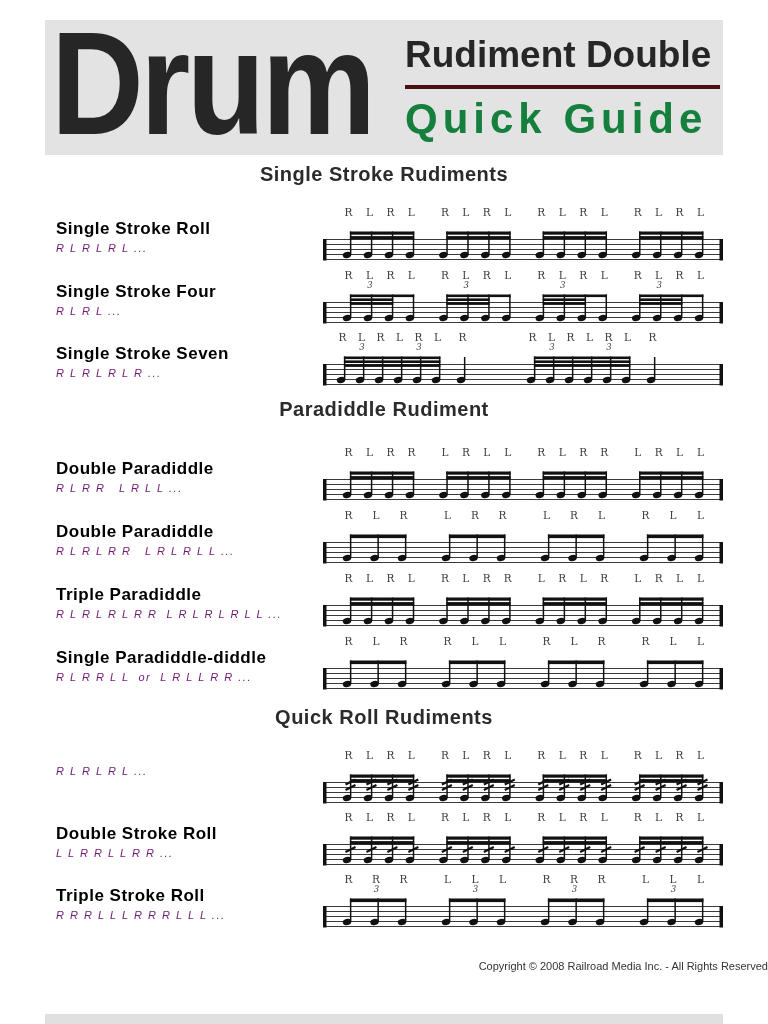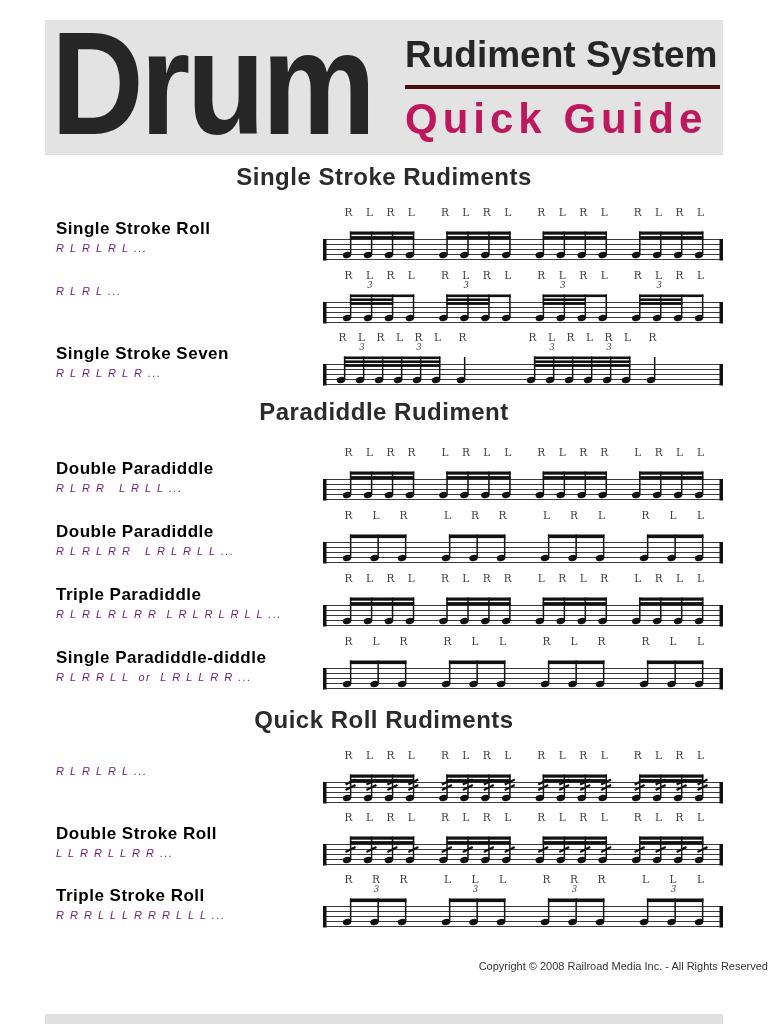--- a/index.html
+++ b/index.html
@@ -17,26 +17,26 @@
     font-size:146px;line-height:100px;font-weight:bold;color:#262626;
     letter-spacing:-4px;transform:scaleX(0.88);transform-origin:0 0;
     white-space:nowrap;
   }
   .header-right{position:absolute;left:360px;top:12px;width:315px;}
   .rudiment-system{
     font-size:37px;font-weight:bold;color:#262626;line-height:1.25;white-space:nowrap;
   }
   .red-rule{height:4px;margin-top:7px;width:315px;}
   .quick-guide{
-    font-size:42px;font-weight:bold;color:#be185d;letter-spacing:5px;
+    font-size:42px;font-weight:bold;color:#15803d;letter-spacing:5px;
     margin-top:6px;white-space:nowrap;
   }
   .section-title{
     position:absolute;left:0;width:768px;text-align:center;
-    font-size:24px;font-weight:bold;color:#2b2b2b;letter-spacing:0.5px;
+    font-size:20px;font-weight:bold;color:#2b2b2b;letter-spacing:0.5px;
   }
   .row{position:absolute;left:0;width:768px;height:64px;}
   .row-label{position:absolute;left:56px;top:14px;width:262px;}
   .rudiment-name{font-size:17px;font-weight:bold;color:#000000;letter-spacing:0.5px;}
   .rudiment-sticking{
     font-size:11px;font-style:italic;color:#701a75;
     letter-spacing:1.5px;margin-top:3px;white-space:pre;
   }
   .row-staff{position:absolute;left:323px;top:0;width:400px;height:62px;display:block;}
   .footer{
@@ -46,21 +46,21 @@
   .next-page-strip{position:absolute;left:45px;top:1014px;width:678px;height:10px;background:#e0e0e0;}
 </style>
 </head>
 <body>
 
 <div class="page" id="page">
 
   <div class="header-band" style="background: rgb(227, 227, 227); text-decoration: underline;">
     <div class="drum-title">Drum</div>
     <div class="header-right">
-      <div class="rudiment-system">Rudiment System</div>
+      <div class="rudiment-system">Rudiment Double</div>
       <div class="red-rule" style="background: rgb(74, 15, 15);"></div>
       <div class="quick-guide">Quick Guide</div>
     </div>
   </div>
 
   <div class="footer">Copyright © 2008 Railroad Media Inc. - All Rights Reserved</div>
 
   <div class="next-page-strip"></div>
 <div class="section-title" style="top: 163px;">Single Stroke Rudiments</div>
     <div class="row" style="top: 205px;">
@@ -129,20 +129,21 @@
         <rect x="357.94761904761907" y="26.5" width="1.5" height="23.5" fill="#111111"></rect>
         <text x="377.50000000000006" y="11" text-anchor="middle" font-size="10.5" font-family="&quot;DejaVu Serif&quot;,serif" fill="#3c3c3c">L</text>
         <ellipse cx="376.00000000000006" cy="50" rx="4.3" ry="3.1" fill="#111111" transform="rotate(-15 376.00000000000006 50)"></ellipse>
         <rect x="378.90000000000003" y="26.5" width="1.5" height="23.5" fill="#111111"></rect>
         <rect x="316.04285714285714" y="26.5" width="64.35714285714289" height="3.2" fill="#111111"></rect>
         <rect x="316.04285714285714" y="31.1" width="64.35714285714289" height="3.2" fill="#111111"></rect>
       </svg>
     </div>
     <div class="row" style="top: 268px;">
       <div class="row-label">
+        <div class="rudiment-name">Single Stroke Four</div>
         <div class="rudiment-sticking">R L R L ...</div>
       </div>
       <svg class="row-staff" viewBox="0 0 400 62">
         <rect x="0" y="34" width="400" height="1" fill="#3a3a3a"></rect>
         <rect x="0" y="39" width="400" height="1" fill="#3a3a3a"></rect>
         <rect x="0" y="44" width="400" height="1" fill="#3a3a3a"></rect>
         <rect x="0" y="49" width="400" height="1" fill="#3a3a3a"></rect>
         <rect x="0" y="54" width="400" height="1" fill="#3a3a3a"></rect>
         <rect x="0" y="34" width="3.5" height="21.5" fill="#111111"></rect>
         <rect x="396.5" y="34" width="3.5" height="21.5" fill="#111111"></rect>

